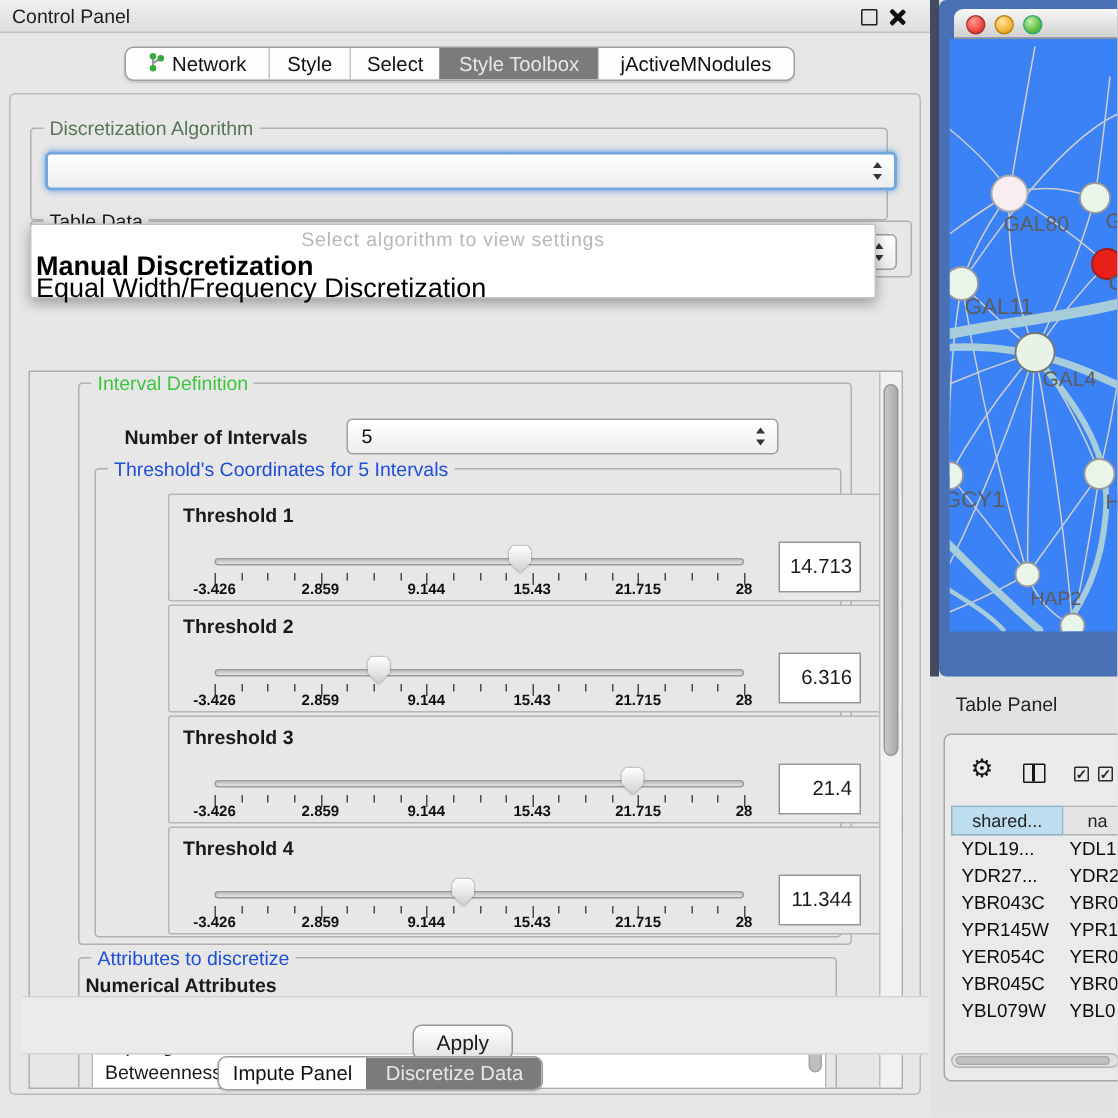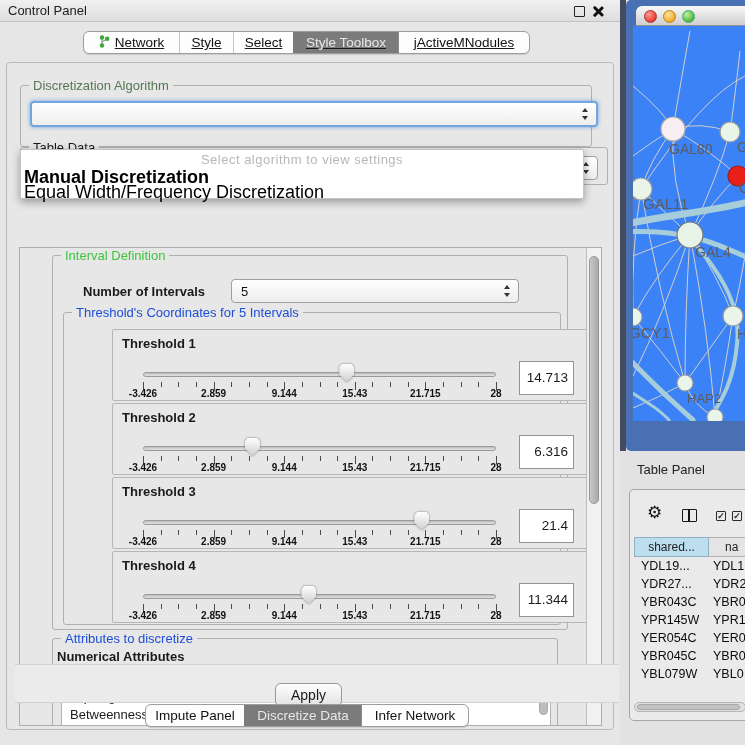--- a/index.html
+++ b/index.html
@@ -99,21 +99,21 @@
 </head>
 <body>
 
 <div id="left-window">
   <div id="titlebar">
     <span class="t">Control Panel</span>
     <div id="float-btn"></div>
     <div id="close-btn"></div>
   </div>
 
-  <div class="segbar" style="left:83px; top:31px;text-decoration:underline;">
+  <div class="segbar" style="left:83px; top:31px;">
       <div class="seg" style="width: 95px;">
         <span><svg width="11" height="15" viewBox="0 0 11 15">
             <line x1="3" y1="4" x2="3" y2="11" stroke="#9a9a9a" stroke-width="1.4"></line>
             <line x1="3" y1="8" x2="8" y2="5" stroke="#9a9a9a" stroke-width="1.4"></line>
             <circle cx="3" cy="3.5" r="2.2" fill="#3aa83a"></circle>
             <circle cx="3" cy="11.5" r="2.2" fill="#3aa83a"></circle>
             <circle cx="8.2" cy="4.8" r="2.2" fill="#3aa83a"></circle>
           </svg></span>
         <span>Network</span>
       </div>
@@ -346,23 +346,20 @@
       <div id="apply-btn">Apply</div>
     </div>
   </div>
 
   <div class="segbar" style="left:145px; top:704px;">
       <div class="seg" style="width: 98px;">
         <span>Impute Panel</span>
       </div>
       <div class="seg active" style="width: 117px;">
         <span>Discretize Data</span>
-      </div>
-      <div class="seg" style="width: 107px;">
-        <span>Infer Network</span>
       </div>
     </div>
 </div>
 
 <div class="abs" style="left:620px; top:451px; width:125px; height:294px; background:#e2e2e2;"></div>
 <div id="dark-strip"></div>
 <div id="net-frame"></div>
 <div id="net-titlebar">
   <div class="light red"></div>
   <div class="light yellow"></div>

